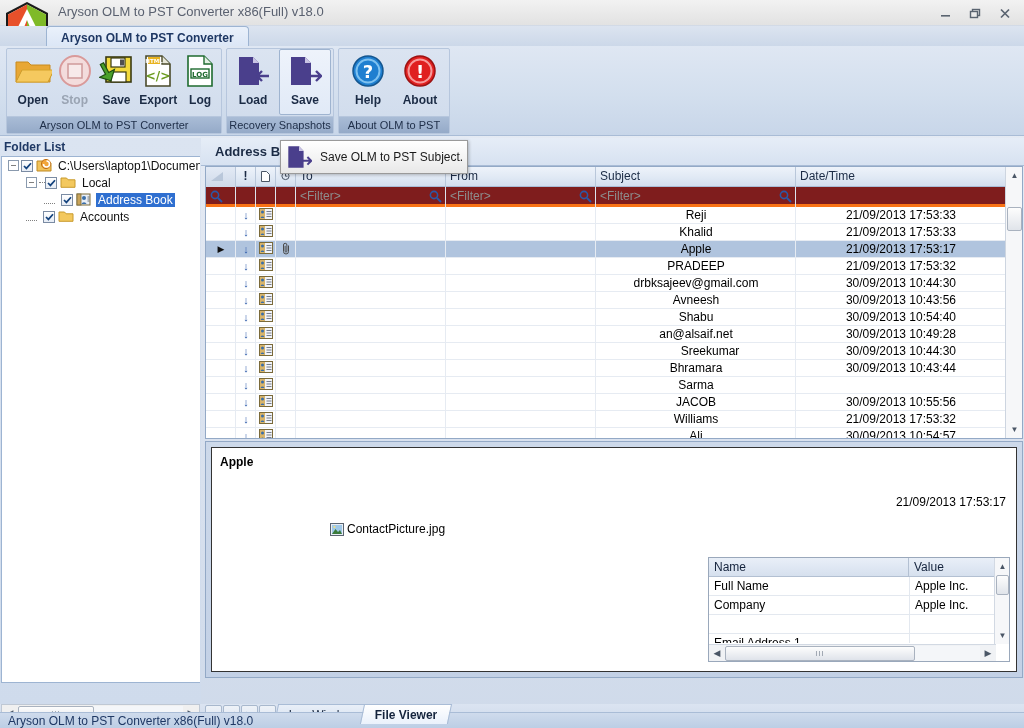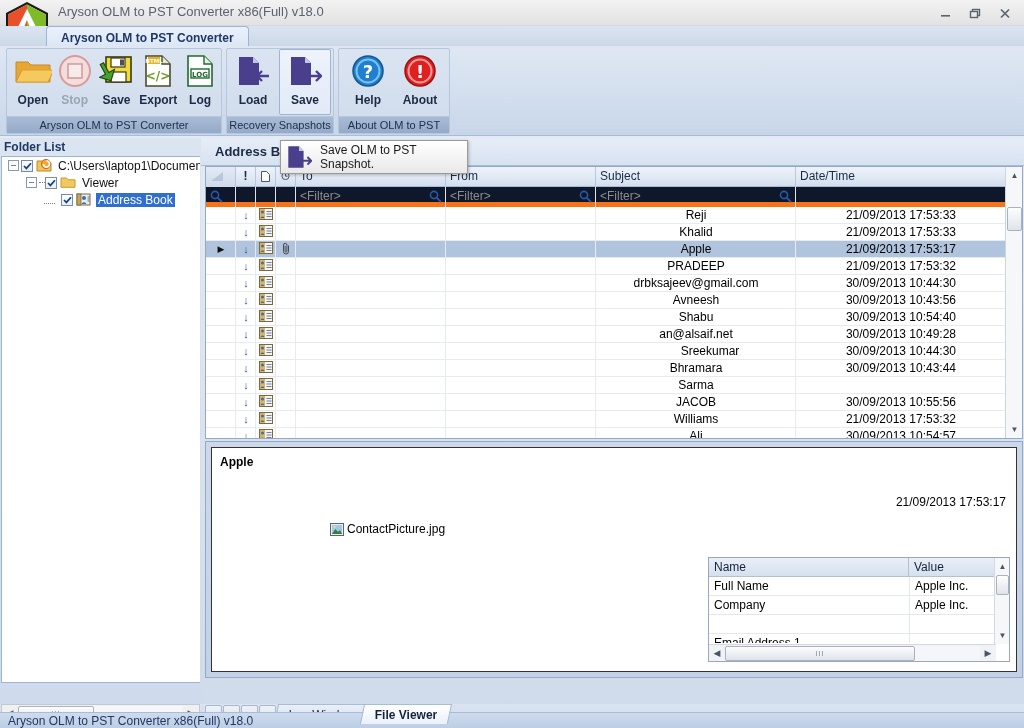--- a/index.html
+++ b/index.html
@@ -159,21 +159,21 @@
   .gh {
     position:absolute; top:0; height:20px; line-height:19px;
     border-right:1px solid #b9c7da; font-size:12px; color:#1b2b45;
     padding-left:4px; overflow:hidden; white-space:nowrap;
   }
   .gh.corner { background:linear-gradient(180deg,#e3eaf5,#cfdaea); }
   .gh.center { text-align:center; padding-left:0; }
 
   .filter-row {
     position:absolute; left:0; top:20px; width:100%; height:20px;
-    background:#0f172a; border-bottom:5px solid #f97316;
+    background:#7f1d1d; border-bottom:3px solid #f97316;
   }
   .fcell {
     position:absolute; top:0; height:20px; line-height:19px;
     border-right:1px solid #dde4ee; font-size:12px; color:#8d8d8d;
     padding-left:4px; white-space:nowrap; overflow:hidden;
   }
   .fcell .mag { position:absolute; right:3px; top:3px; }
 
   .rows { position:absolute; left:0; top:40px; width:100%; height:233px; overflow:hidden; }
   .grow { position:relative; height:17px; border-bottom:1px solid #e6ebf2; }
@@ -468,21 +468,21 @@
         <span class="cbx">
           <svg width="9" height="8" viewBox="0 0 9 8">
               <path d="M1,4 L3.4,6.4 L8,1.2" stroke="#14437e" stroke-width="1.7" fill="none"></path>
             </svg>
         </span>
         <span class="ticon">
           <svg width="16" height="13" viewBox="0 0 16 13">
             <path d="M1,2 h5.5 l1.6,1.8 h6.9 v7.5 h-14 z" fill="#f3c85e" stroke="#c89a2c" stroke-width="1"></path>
           </svg>
         </span>
-        <span class="tlabel">Viewer</span>
+        <span class="tlabel">Local</span>
       </div>
 
       <div class="tree-row" style="padding-left:42px;">
         <span style="width:11px; display:inline-block; border-bottom:1px dotted #808080; height:9px;"></span>
         <span style="width:6px; display:inline-block;"></span>
         <span class="cbx">
           <svg width="9" height="8" viewBox="0 0 9 8">
               <path d="M1,4 L3.4,6.4 L8,1.2" stroke="#14437e" stroke-width="1.7" fill="none"></path>
             </svg>
         </span>
@@ -491,20 +491,35 @@
             <rect x="1" y="1" width="13" height="11" fill="#e8eef6" stroke="#7a6a3a" stroke-width="1"></rect>
             <rect x="1" y="1" width="4" height="11" fill="#c8a35a" stroke="#7a6a3a" stroke-width="0.8"></rect>
             <circle cx="8" cy="5" r="2" fill="#3a6ea8"></circle>
             <path d="M5.5,11 a2.7,2.7 0 0 1 5,0 z" fill="#3a6ea8"></path>
             <path d="M11.5,4 h2 M11.5,6 h2 M11.5,8 h2" stroke="#5a6470" stroke-width="0.9"></path>
           </svg>
         </span>
         <span class="tlabel sel">Address Book</span>
       </div>
 
+      <div class="tree-row" style="padding-left:24px;">
+        <span style="width:11px; display:inline-block; border-bottom:1px dotted #808080; height:9px;"></span>
+        <span style="width:6px; display:inline-block;"></span>
+        <span class="cbx">
+          <svg width="9" height="8" viewBox="0 0 9 8">
+              <path d="M1,4 L3.4,6.4 L8,1.2" stroke="#14437e" stroke-width="1.7" fill="none"></path>
+            </svg>
+        </span>
+        <span class="ticon">
+          <svg width="16" height="13" viewBox="0 0 16 13">
+            <path d="M1,2 h5.5 l1.6,1.8 h6.9 v7.5 h-14 z" fill="#f3c85e" stroke="#c89a2c" stroke-width="1"></path>
+          </svg>
+        </span>
+        <span class="tlabel">Accounts</span>
+      </div>
 
     </div>
   </div>
 
   <div class="right-panel">
 
     <div class="doc-tabstrip"></div>
     <div class="doc-tab">Address Book</div>
 
     <div class="grid">
@@ -976,16 +991,16 @@
   <div class="statusbar">Aryson OLM to PST Converter x86(Full) v18.0</div>
 
   <div class="tooltip">
     <span class="tt-ico">
       <svg width="26" height="26" viewBox="0 0 34 32">
         <path d="M3,2 h14 l6,6 v22 h-20 z" fill="#4a3f8c"></path>
         <path d="M17,2 v6 h6 z" fill="#c9c4e4"></path>
         <path d="M22,21 h11 M28,16 l5,5 l-5,5" stroke="#4a3f8c" stroke-width="2.6" fill="none"></path>
       </svg>
     </span>
-    <span class="tt-text">Save OLM to PST Snapshot.</span>
+    <span class="tt-text">Save OLM to PST Subject.</span>
   </div>
 
 </div>
 
 </body></html>

